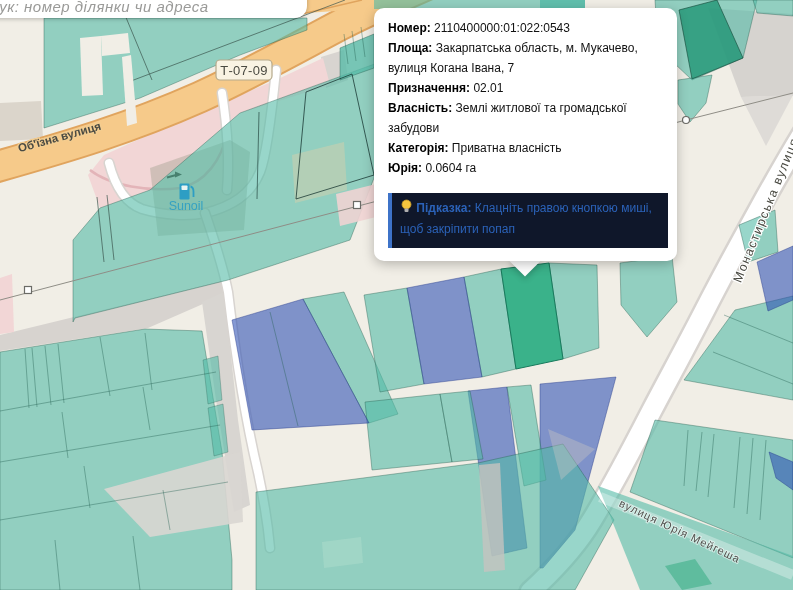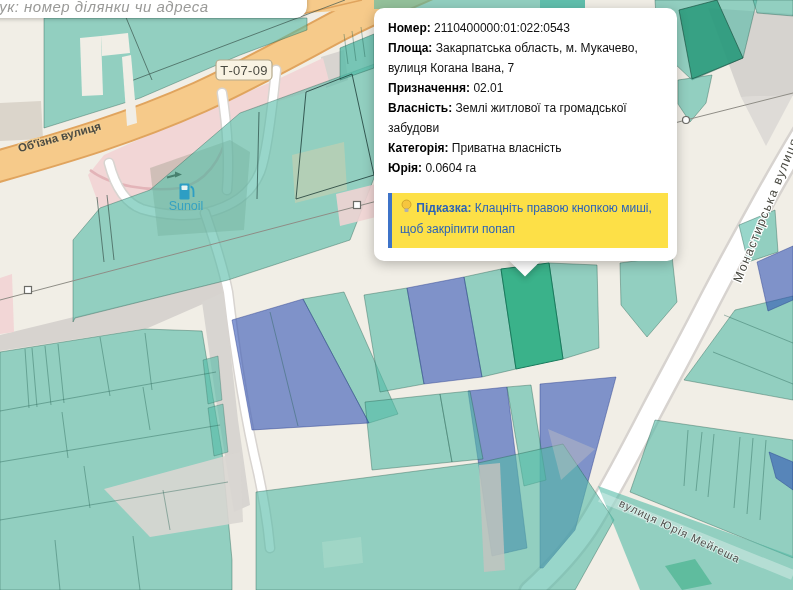--- a/index.html
+++ b/index.html
@@ -4,21 +4,21 @@
 <style>
 html,body{margin:0;padding:0;}
 #stage{position:relative;width:793px;height:590px;overflow:hidden;background:#f1eee6;font-family:"Liberation Sans",sans-serif;}
 #map{position:absolute;left:0;top:0;}
 #search{position:absolute;left:-20px;top:-14px;width:327px;height:32px;background:#ffffff;border-radius:0 0 12px 0;box-shadow:0 1px 4px rgba(0,0,0,0.25);overflow:hidden;}
 #search span{position:absolute;left:-14px;top:12px;font-style:italic;font-size:15px;color:#9a9a98;letter-spacing:0.5px;white-space:nowrap;}
 #tail{position:absolute;left:514px;top:250px;width:22px;height:22px;background:#ffffff;transform:rotate(45deg);box-shadow:2px 2px 6px rgba(0,0,0,0.2);}
 #popup{position:absolute;left:374px;top:8px;width:303px;height:253px;background:#ffffff;border-radius:10px;box-shadow:0 3px 12px rgba(0,0,0,0.25);box-sizing:border-box;padding:10px 9px 0 14px;}
 #popup .txt{font-size:12px;line-height:20px;color:#111;}
 #popup b{color:#000;}
-#hint{margin-top:15px;background:#fde047;border-left:4px solid #3e73c8;padding:5px 8px 9px 8px;color:#2b62b8;font-size:12px;line-height:20.5px;}
+#hint{margin-top:15px;background:#0f172a;border-left:4px solid #3e73c8;padding:5px 8px 9px 8px;color:#2b62b8;font-size:12px;line-height:20.5px;}
 #hint b{color:#2b62b8;}
 </style>
 </head>
 <body>
 <div id="stage">
 <svg id="map" width="793" height="590" viewBox="0 0 793 590">
 
  <rect x="0" y="0" width="793" height="590" fill="#f1eee6"></rect>
 
  <polygon points="0,103 41,101 43,139 0,141" fill="#dbd5cb"></polygon>

